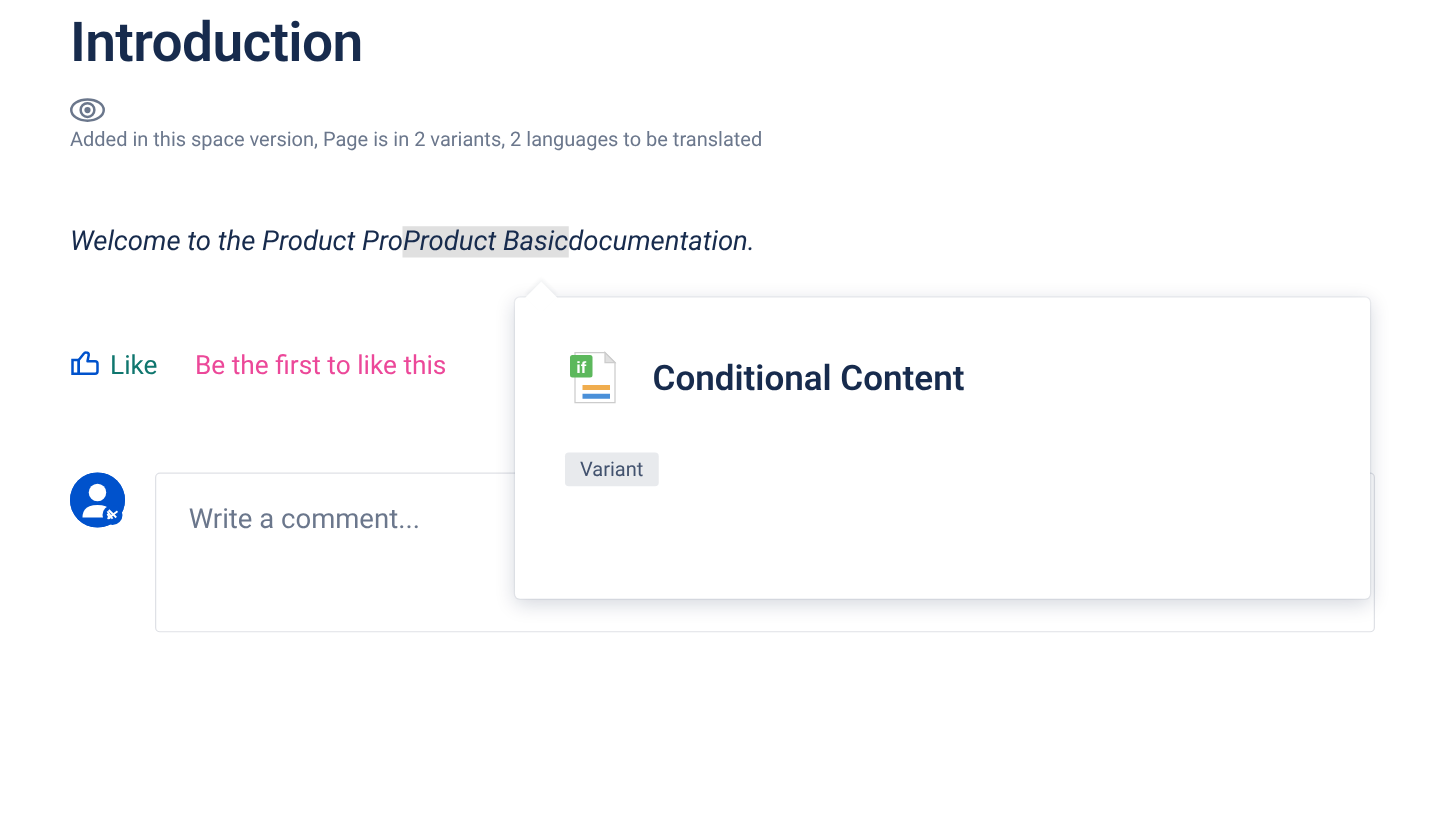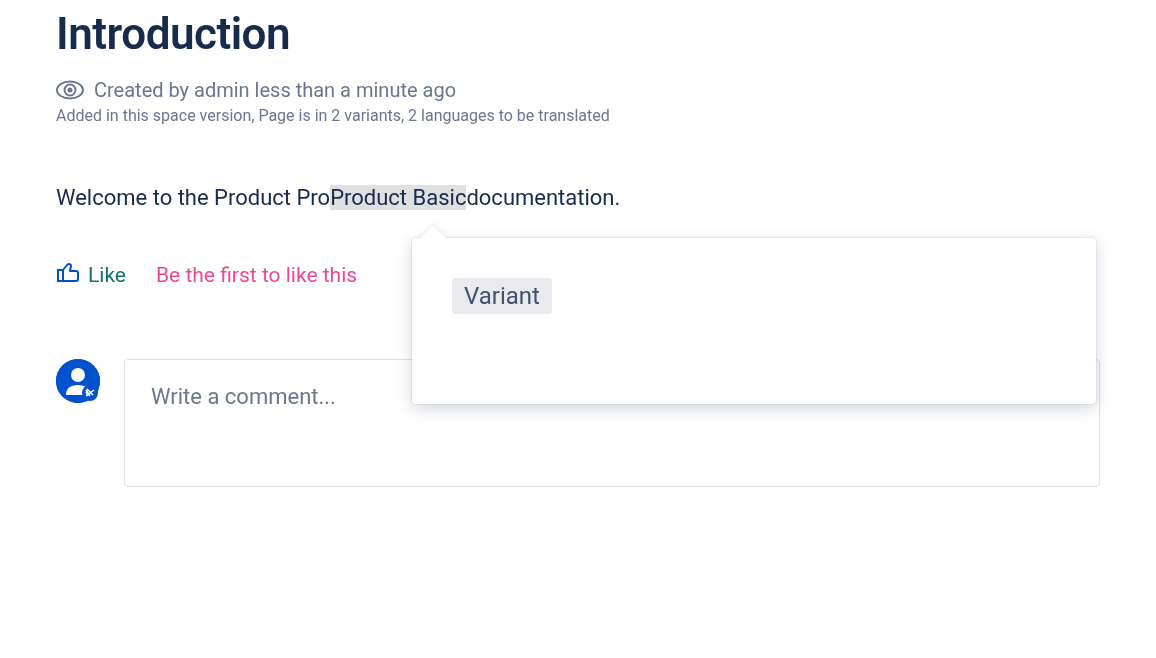--- a/index.html
+++ b/index.html
@@ -35,22 +35,23 @@
       align-items: center;
     }
     .status-line {
       color: #6B778C;
       font-size: 16px;
       margin-bottom: 60px;
     }
     .content-text {
       font-size: 22px;
       color: #172B4D;
-      margin-bottom: 50px;
+      margin-bottom: 72px;
       position: relative;
+      font-style: italic;
     }
     .highlighted-text {
       background-color: #e0e0e0;
       display: inline-block;
     }
     .like-section {
       display: flex;
       align-items: center;
       gap: 30px;
       margin-bottom: 70px;
@@ -142,21 +143,21 @@
       font-weight: 500;
       color: #42526E;
       margin-bottom: 10px;
     }
     .variant-chip {
       display: inline-block;
       background: #e8eaed;
       color: #42526E;
       padding: 4px 12px;
       border-radius: 3px;
-      font-size: 24px;
+      font-size: 16px;
       margin-bottom: 50px;
     }
     .popover-instruction {
       font-size: 21px;
       color: #172B4D;
       line-height: 1.6;
     }
   </style>
 </head>
 <body>
@@ -164,21 +165,20 @@
 <h1 class="page-title">Introduction</h1>
 
 <div class="meta-line">
   <span class="eye-icon">
     <svg width="28" height="20" viewBox="0 0 28 20" fill="none">
       <ellipse cx="14" cy="10" rx="13" ry="8.5" stroke="#6B778C" stroke-width="2"></ellipse>
       <circle cx="14" cy="10" r="5.5" stroke="#6B778C" stroke-width="2"></circle>
       <circle cx="14" cy="10" r="2.5" fill="#6B778C"></circle>
     </svg>
   </span>
-  <span>Created by admin less than a minute ago</span>
 </div>
 
 <div class="status-line">Added in this space version, Page is in 2 variants, 2 languages to be translated</div>
 
 <div class="content-text">
   <span>Welcome to the Product Pro</span><span class="highlighted-text">Product Basic</span><span>documentation.</span>
 </div>
 
 <div class="like-section">
   <span class="like-button">
@@ -201,14 +201,27 @@
       <path d="M 10 36 Q 10 26 22 26 Q 34 26 34 36 Z" fill="#ffffff"></path>
       <circle cx="34" cy="34" r="8" fill="#0052CC"></circle>
       <path d="M30 37 L38 31 M30 31 L34 37" stroke="#ffffff" stroke-width="1.5" fill="none"></path>
       <path d="M31 30 L37 36 M32 37 L30 33" stroke="#ffffff" stroke-width="1.5"></path>
     </svg>
   </div>
   <textarea class="comment-input" placeholder="Write a comment..." style=""></textarea>
 </div>
 
 <div class="popover">
+  <div class="popover-header">
+    <div class="macro-icon">
+      <svg width="48" height="48" viewBox="0 0 48 48">
+        <path d="M8 4 L32 4 L40 12 L40 44 L8 44 Z" fill="#ffffff" stroke="#cccccc" stroke-width="1"></path>
+        <path d="M32 4 L32 12 L40 12 Z" fill="#e0e0e0" stroke="#cccccc" stroke-width="1"></path>
+        <rect x="4" y="6" width="18" height="18" rx="2" fill="#5CB85C"></rect>
+        <text x="13" y="20" font-size="13" font-weight="bold" fill="#ffffff" text-anchor="middle" font-family="Arial">if</text>
+        <rect x="14" y="30" width="22" height="4" fill="#f0ad4e"></rect>
+        <rect x="14" y="37" width="22" height="4" fill="#4a90d9"></rect>
+      </svg>
+    </div>
+    <div class="popover-title">Conditional Content</div>
+  </div>
   <div class="variant-chip">Variant</div>
 </div>
 
 </body></html>

